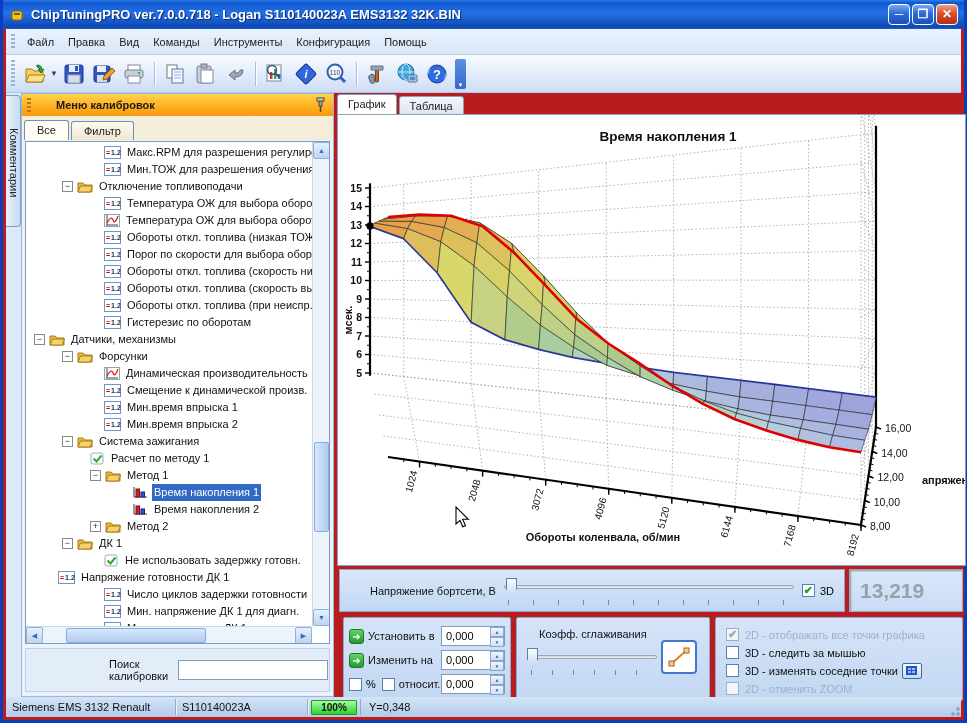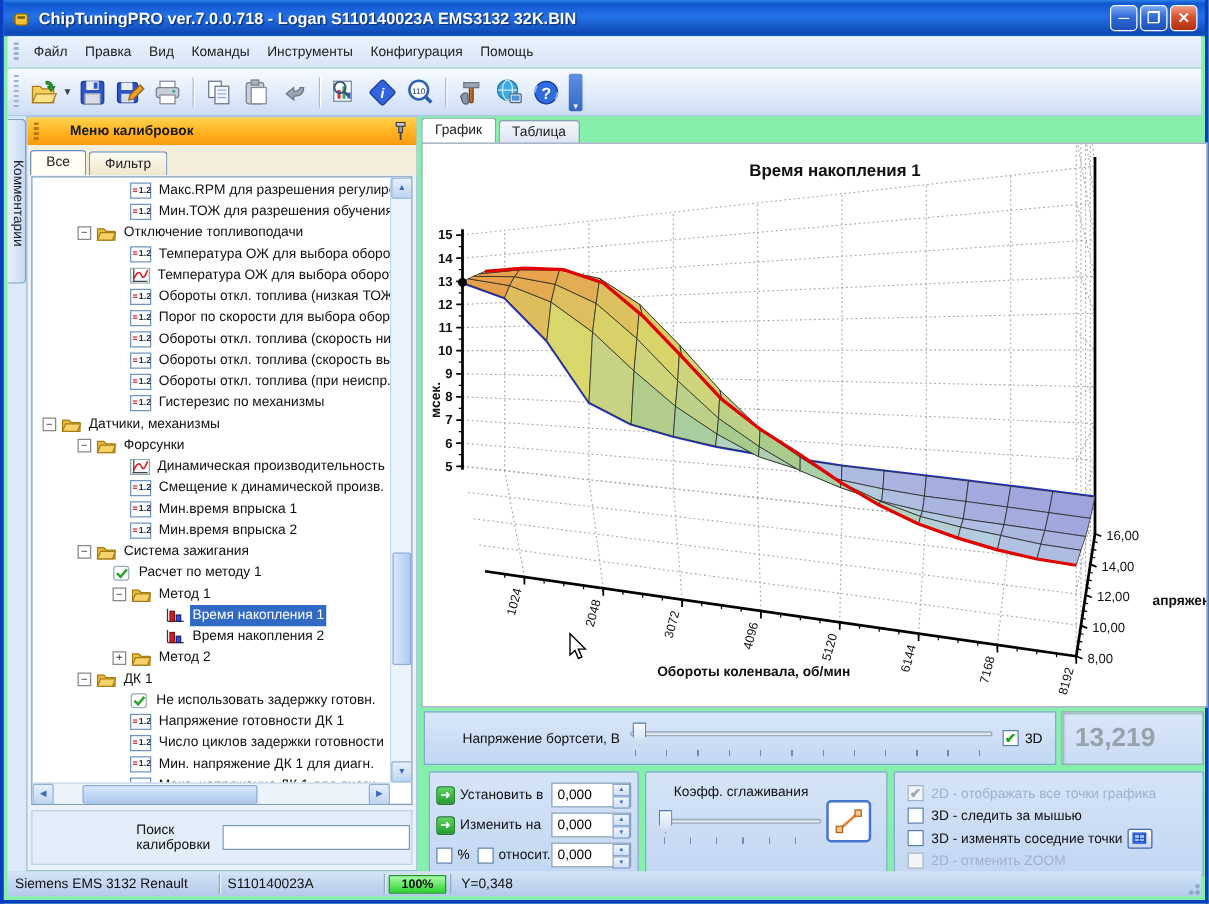--- a/index.html
+++ b/index.html
@@ -1,19 +1,19 @@
 <!DOCTYPE html>
 <html><head>
 <meta charset="utf-8">
 <style>
   * { margin:0; padding:0; box-sizing:border-box; }
   html,body { width:967px; height:723px; overflow:hidden; }
   body { font-family:"Liberation Sans", sans-serif; font-size:11px; background:#7FA2D8; position:relative; }
 
-  .window { position:absolute; inset:0; border:3px solid #0A3DC0; border-top:none; background:#86efac; }
+  .window { position:absolute; inset:0; border:3px solid #0A3DC0; border-top:none; background:#b91c1c; }
 
   
   .titlebar { position:absolute; left:0; right:0; top:0; height:29px;
     background:linear-gradient(to bottom,#2A80E8 0%,#1057CE 10%,#2571E8 45%,#0D49B4 92%,#1A5BC8 100%);
     display:flex; align-items:center; padding:0 6px; }
   .title-text { color:#fff; font-weight:bold; font-size:13px; text-shadow:1px 1px 1px #0A2A66; margin-left:6px; flex:1;
     white-space:nowrap; overflow:hidden; }
   .wbtn { width:22px; height:21px; margin-left:2px; border:1px solid #fff; border-radius:4px;
     color:#fff; font-weight:bold; font-size:12px; line-height:19px; text-align:center;
     background:linear-gradient(to bottom,#7AA8F0,#2E6BD8 45%,#1E50B8); }
@@ -342,21 +342,21 @@
           <div class="trow" style="padding-left: 78px;">
             <span class="ticon ni"><b>=</b>1.2</span>
             <span class="lbl">Обороты откл. топлива (скорость выс.</span>
           </div>
           <div class="trow" style="padding-left: 78px;">
             <span class="ticon ni"><b>=</b>1.2</span>
             <span class="lbl">Обороты откл. топлива (при неиспр.)</span>
           </div>
           <div class="trow" style="padding-left: 78px;">
             <span class="ticon ni"><b>=</b>1.2</span>
-            <span class="lbl">Гистерезис по механизмы</span>
+            <span class="lbl">Гистерезис по оборотам</span>
           </div>
           <div class="trow" style="padding-left: 8px;">
             <span class="exp">−</span>
             <svg class="ticon" width="16" height="13">
               <path d="M1,3 h5 l2,2 h7 v7 h-14 z" fill="#E8B93C" stroke="#A87E14"></path>
               <path d="M1,12 l2.5,-6 h12 l-2.5,6 z" fill="#F7D26A" stroke="#A87E14"></path>
             </svg>
             <span class="lbl">Датчики, механизмы</span>
           </div>
           <div class="trow" style="padding-left: 36px;">
@@ -445,21 +445,21 @@
             </svg>
             <span class="lbl">ДК 1</span>
           </div>
           <div class="trow" style="padding-left: 78px;">
             <svg class="ticon" width="15" height="13">
               <rect x="1" y="1" width="12" height="11" rx="2" fill="#fff" stroke="#9AB"></rect>
               <path d="M3.5,6.5 l3,3 l5,-6" fill="none" stroke="#2FA82F" stroke-width="2"></path>
             </svg>
             <span class="lbl">Не использовать задержку готовн.</span>
           </div>
-          <div class="trow" style="padding-left: 78px;">
+          <div class="trow" style="padding-left: 32px;">
             <span class="ticon ni"><b>=</b>1.2</span>
             <span class="lbl">Напряжение готовности ДК 1</span>
           </div>
           <div class="trow" style="padding-left: 78px;">
             <span class="ticon ni"><b>=</b>1.2</span>
             <span class="lbl">Число циклов задержки готовности</span>
           </div>
           <div class="trow" style="padding-left: 78px;">
             <span class="ticon ni"><b>=</b>1.2</span>
             <span class="lbl">Мин. напряжение ДК 1 для диагн.</span>

